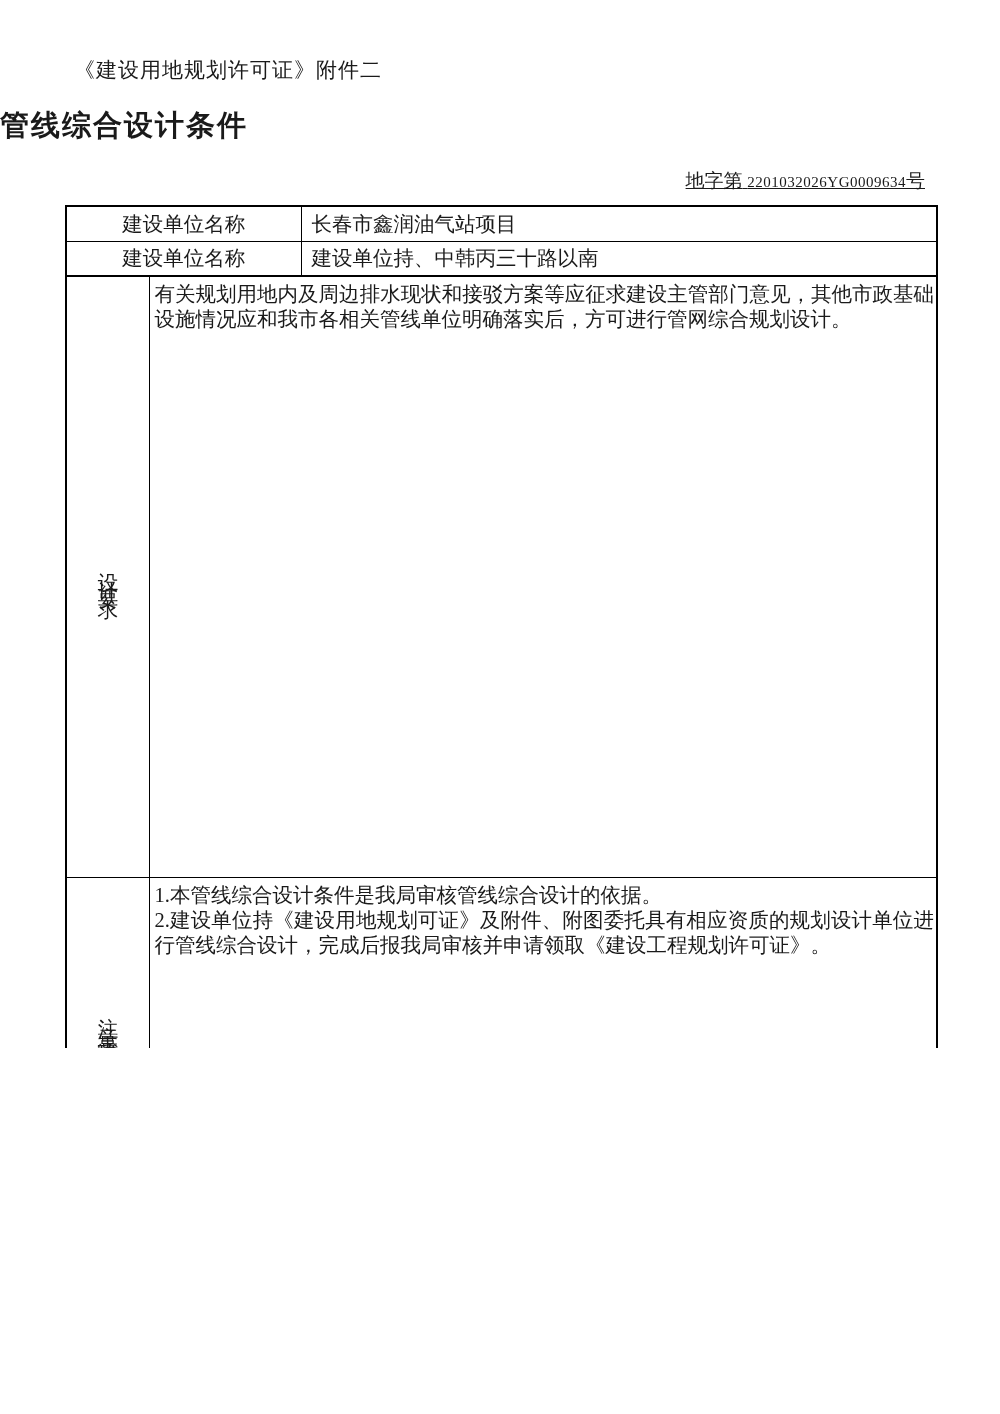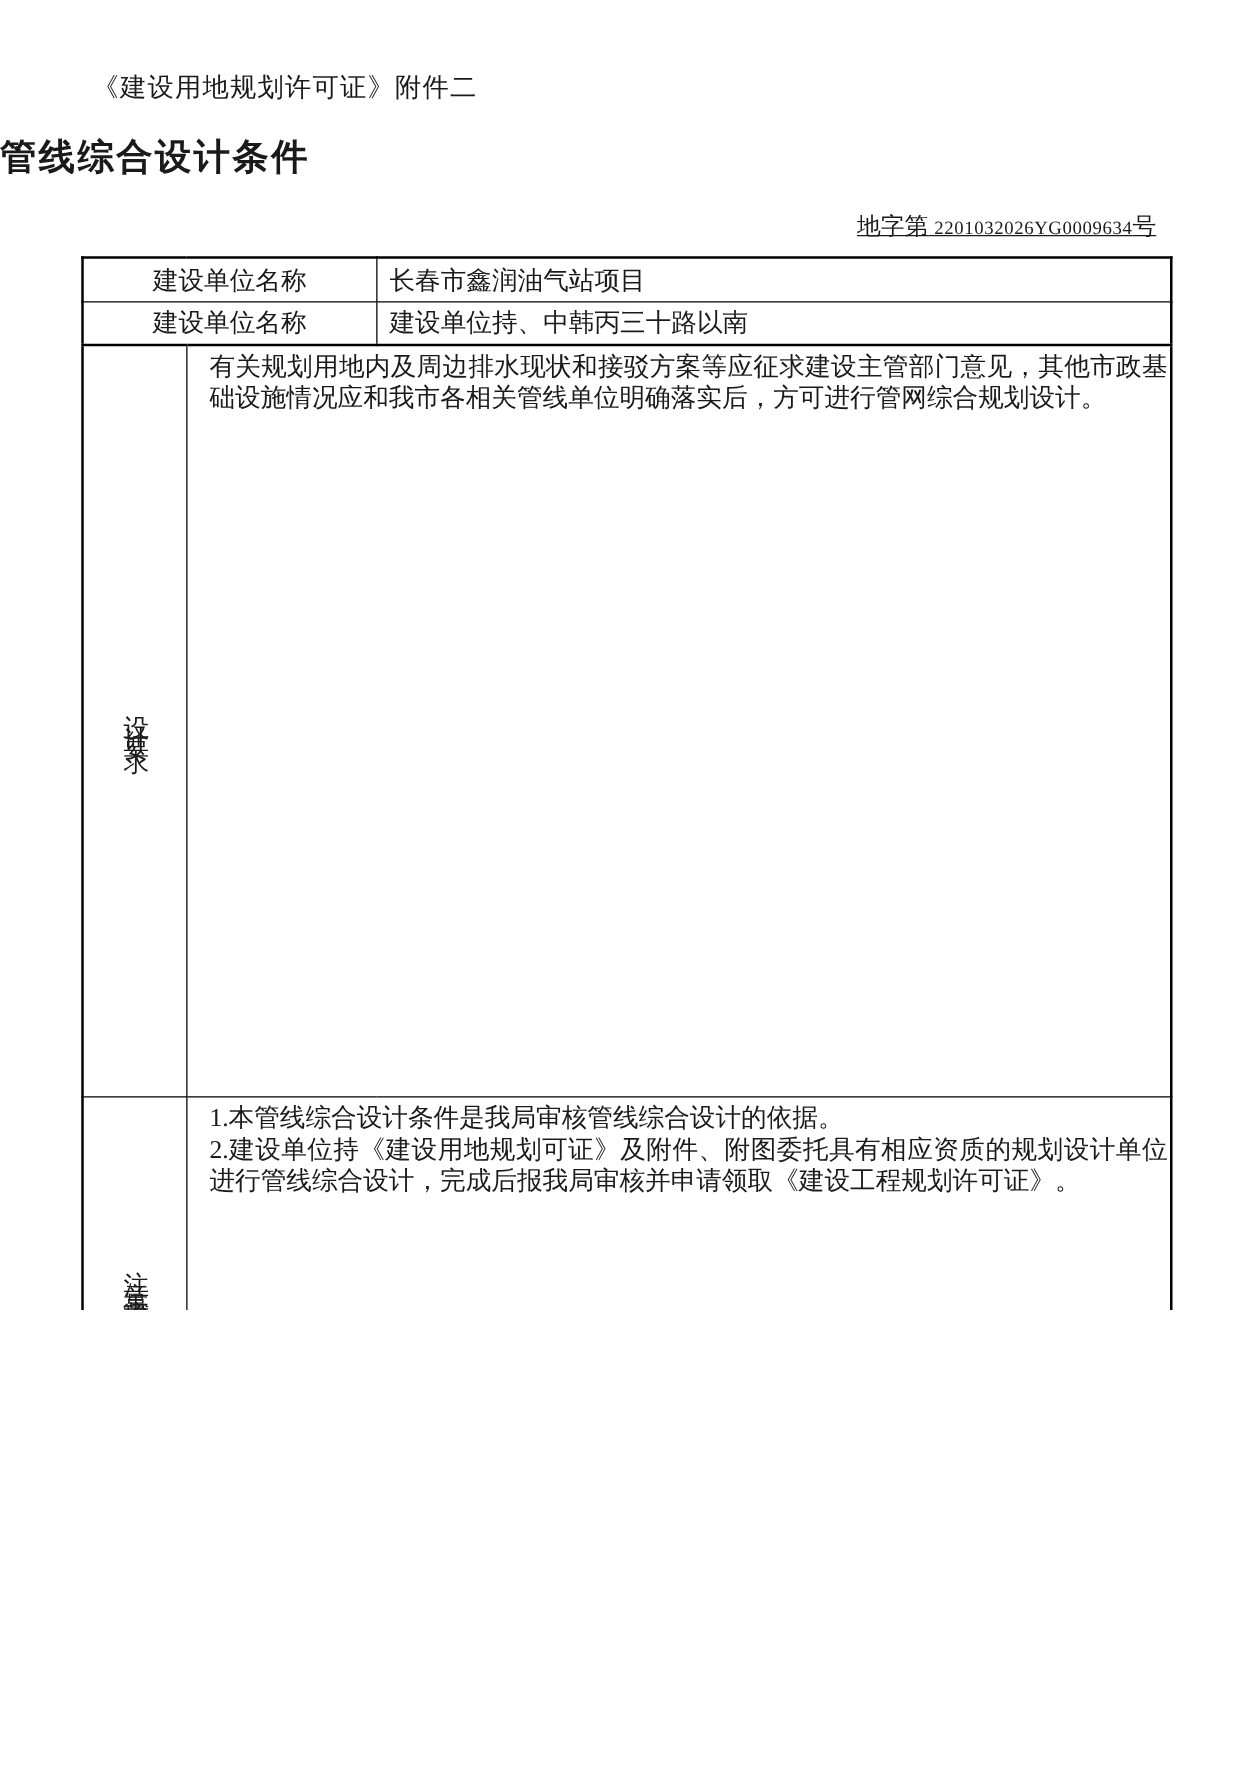--- a/index.html
+++ b/index.html
@@ -42,21 +42,21 @@
   .main-table td.value-cell { padding-left: 10px; vertical-align: middle; }
   .main-table tr.tall-row-1 td { height: 601px; border-top: 2px solid #000; }
   .main-table tr.tall-row-2 td { height: 289px; }
   .main-table td.vlabel-cell { text-align: center; vertical-align: middle; }
   .vlabel {
     display: inline-block;
     writing-mode: vertical-rl; text-orientation: upright;
     letter-spacing: 9px; font-size: 20.5px; line-height: 1;
   }
   .main-table td.content-cell {
-    vertical-align: top; padding: 5px 2px 0 18px;
+    vertical-align: top; padding: 5px 2px 0 5px;
     line-height: 25px; text-align: justify;
   }
   .content-cell p { margin: 0; }
 
   .footer-issuer {
     position: absolute; left: 551px; top: 1221px;
     font-size: 24px; letter-spacing: 0.5px;
   }
   .footer-date {
     position: absolute; left: 566px; top: 1264px;

